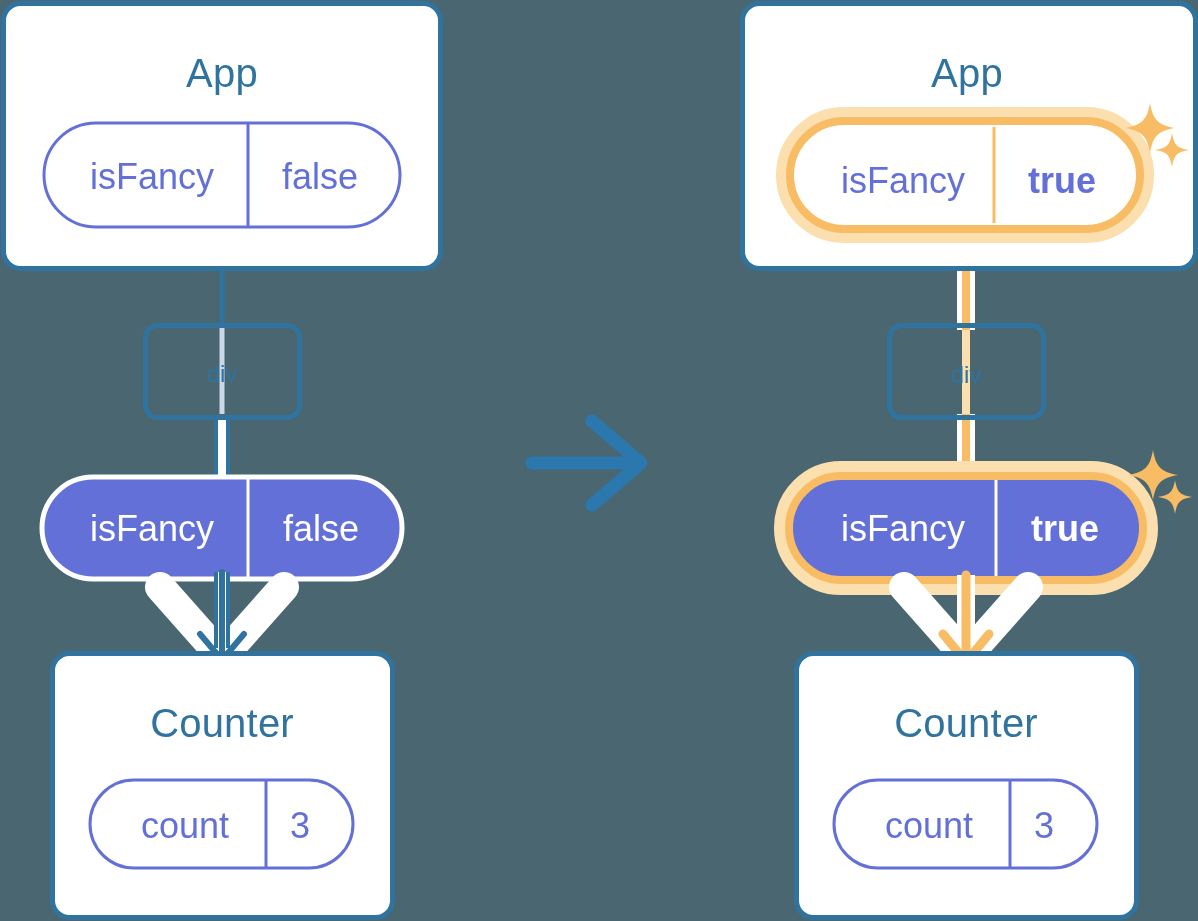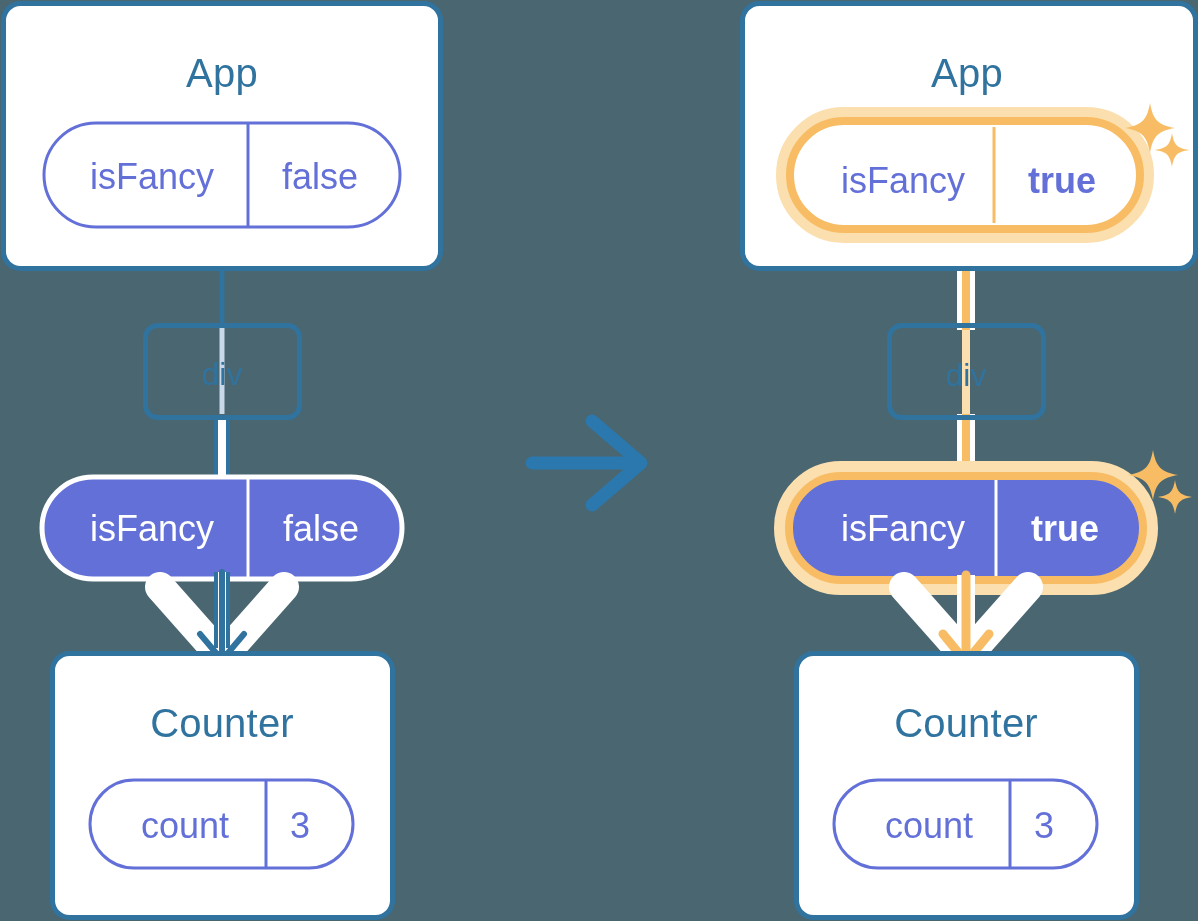--- a/index.html
+++ b/index.html
@@ -44,21 +44,21 @@
   }
   .pill-label-out.bold { font-weight: 700; }
   .pill-label-in {
     color: #ffffff;
     font-size: 36px;
     font-weight: 400;
   }
   .pill-label-in.bold { font-weight: 700; }
   .div-label {
     color: #30739f;
-    font-size: 32px;
+    font-size: 24px;
     font-weight: 400;
   }
   .ctr { transform: translate(-50%, -50%); }
 </style>
 </head>
 <body>
 
 <div id="stage">
 
   <svg class="layer" viewBox="0 0 1198 921">

